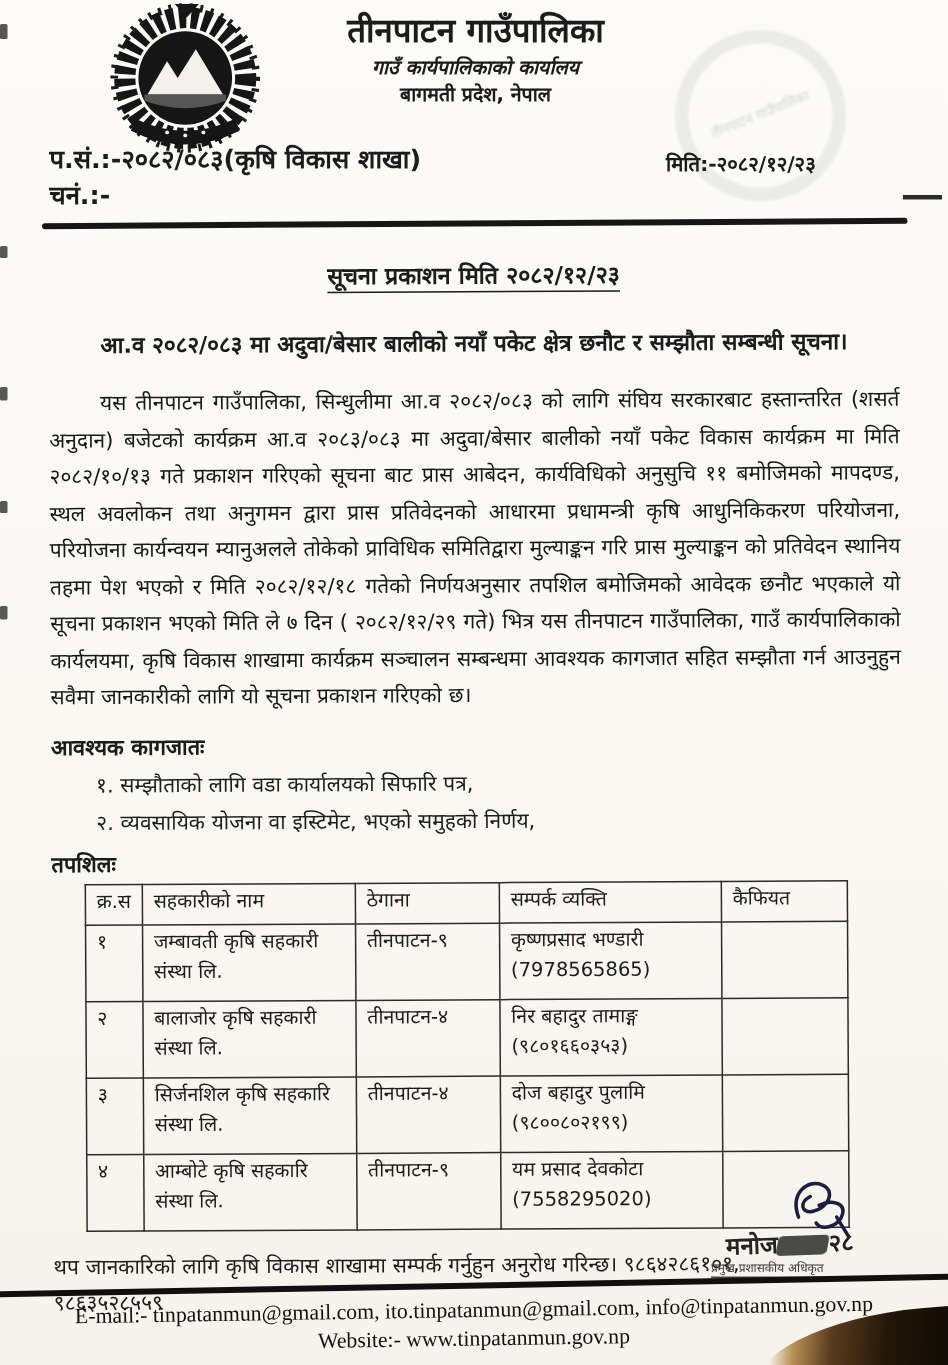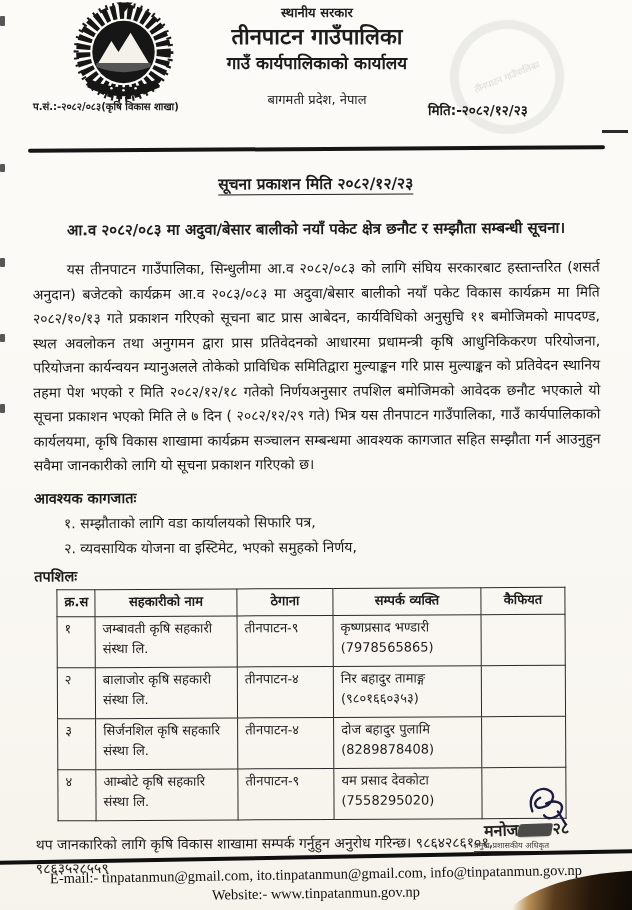--- a/index.html
+++ b/index.html
@@ -4,43 +4,43 @@
 <style>
   html,body{margin:0;padding:0;background:#9a9a9a;}
   .page{position:relative;width:632px;height:910px;margin:0 auto;overflow:hidden;
         background:linear-gradient(180deg,#fcfbf8 0%,#faf8f3 60%,#f6f3ec 100%);
         color:#1c1c1c;font-family:"DejaVu Sans",sans-serif;}
   
   .emblem{position:absolute;left:56px;top:2px;width:136px;height:104px;}
   .head-center{position:absolute;left:186px;top:6px;width:262px;text-align:center;line-height:1.15;}
   .h-small{font-size:13px;font-weight:bold;}
   .h-muni{font-size:22px;font-weight:bold;margin-top:3px;}
-  .h-office{font-size:17px;font-weight:bold;margin-top:5px;}
+  .h-office{font-size:13px;font-weight:bold;margin-top:5px;font-style:italic;}
   .h-place{font-size:13px;font-weight:bold;margin-top:5px;}
-  .h-prov{font-size:13px;font-weight:normal;margin-top:19px;}
-  .ref-left{position:absolute;left:33px;top:95px;font-size:10px;font-weight:bold;line-height:24px;}
-  .ref-right{position:absolute;left:428px;top:99px;font-size:13.5px;font-weight:bold;line-height:23px;}
+  .h-prov{font-size:13px;font-weight:bold;margin-top:3px;}
+  .ref-left{position:absolute;left:33px;top:95px;font-size:17px;font-weight:bold;line-height:24px;}
+  .ref-right{position:absolute;left:444px;top:99px;font-size:13.5px;font-weight:bold;line-height:23px;}
   .faint-stamp{position:absolute;left:450px;top:20px;width:96px;height:96px;border-radius:50%;
         border:9px solid rgba(125,135,120,.13);transform:rotate(-22deg);filter:blur(.6px);
         display:flex;align-items:center;justify-content:center;text-align:center;}
   .faint-stamp span{font-size:9px;color:rgba(110,120,105,.28);line-height:11px;}
   .rule-top{position:absolute;left:28px;top:147px;width:577px;height:3.5px;background:#161616;transform:rotate(-.35deg);border-radius:2px;}
   .rule-dash{position:absolute;left:602px;top:130px;width:26px;height:3px;background:#2a2a2a;}
   
   .content{position:absolute;left:34px;top:158px;width:567px;transform:rotate(-.3deg);}
   .publish{text-align:center;font-size:15.5px;font-weight:bold;margin-top:14px;}
   .publish span{border-bottom:1.5px solid #1c1c1c;padding-bottom:1px;}
   .title{text-align:center;font-size:15px;font-weight:bold;margin-top:24px;}
   .bodytext{margin:18px 0 0 0;font-size:14px;line-height:24.5px;text-align:justify;text-indent:34px;color:#171717;}
   .docs-head{font-weight:bold;font-size:14.5px;margin-top:9px;}
   .doc-item{margin-left:30px;margin-top:6px;font-size:14px;}
   .tapasil{font-weight:bold;font-size:14.5px;margin-top:8px;}
   table{border-collapse:collapse;margin:4px 0 0 22px;width:508px;font-size:13px;table-layout:fixed;}
   th,td{border:1.4px solid #2b2b2b;padding:2px 7px;vertical-align:top;text-align:left;line-height:20px;}
-  th{font-weight:bold;height:22px;text-align:center;}
+  th{font-weight:normal;height:22px;}
   td{height:46px;}
   .note{margin-top:13px;font-size:14px;}
   .note2{margin-top:5px;font-size:14px;}
   
   .sig-scribble{position:absolute;left:516px;top:784px;width:64px;height:44px;}
   .sig-row{position:absolute;left:484px;top:818px;font-size:16px;font-weight:bold;color:#232323;white-space:nowrap;transform:rotate(-2deg);}
   .sig-blob{display:inline-block;width:34px;height:13px;background:#2d2d2d;border-radius:3px;transform:skewX(-12deg);vertical-align:middle;opacity:.85;filter:blur(.4px);}
   .sig-title{position:absolute;left:474px;top:839px;font-size:8px;color:#3a3a3a;border-bottom:1px solid #444;padding-bottom:1px;}
   
   .rule-bottom{position:absolute;left:-4px;top:855px;width:644px;height:4px;background:#101010;transform:rotate(-1.05deg);}
@@ -75,32 +75,32 @@
         <path d="M60,0 h16 l-8,9 z"></path>
         <path d="M34,76 Q67,92 100,76 l3,8 Q67,102 31,84 z"></path>
         <circle cx="55" cy="85" r="1.3" fill="#f3f1ea"></circle>
         <circle cx="67" cy="87" r="1.3" fill="#f3f1ea"></circle>
         <circle cx="79" cy="85" r="1.3" fill="#f3f1ea"></circle>
       </g>
     </svg>
   </div>
 
   <div class="head-center">
-    <div class="h-small">स्थानीय सरकार</div>
     <div class="h-muni">तीनपाटन गाउँपालिका</div>
     <div class="h-office">गाउँ कार्यपालिकाको कार्यालय</div>
     <div class="h-prov">बागमती प्रदेश, नेपाल</div>
   </div>
 
   <div class="faint-stamp">
     <span>तीनपाटन गाउँपालिका</span>
   </div>
 
   <div class="ref-left">
     <div>प.सं.:-२०८२/०८३(कृषि विकास शाखा)</div>
+    <div>चनं.:-</div>
   </div>
   <div class="ref-right">
     <div>मिति:-२०८२/१२/२३</div>
   </div>
 
   <div class="rule-top"></div>
   <div class="rule-dash"></div>
 
   <div class="content">
     <div class="publish">
@@ -152,21 +152,21 @@
             <div>(९८०१६६०३५३)</div>
           </td>
           <td></td>
         </tr>
         <tr>
           <td>३</td>
           <td>सिर्जनशिल कृषि सहकारि संस्था लि.</td>
           <td>तीनपाटन-४</td>
           <td>
             <div>दोज बहादुर पुलामि</div>
-            <div>(8289878408)</div>
+            <div>(९८००८०२१९९)</div>
           </td>
           <td></td>
         </tr>
         <tr>
           <td>४</td>
           <td>आम्बोटे कृषि सहकारि संस्था लि.</td>
           <td>तीनपाटन-९</td>
           <td>
             <div>यम प्रसाद देवकोटा</div>
             <div>(7558295020)</div>

